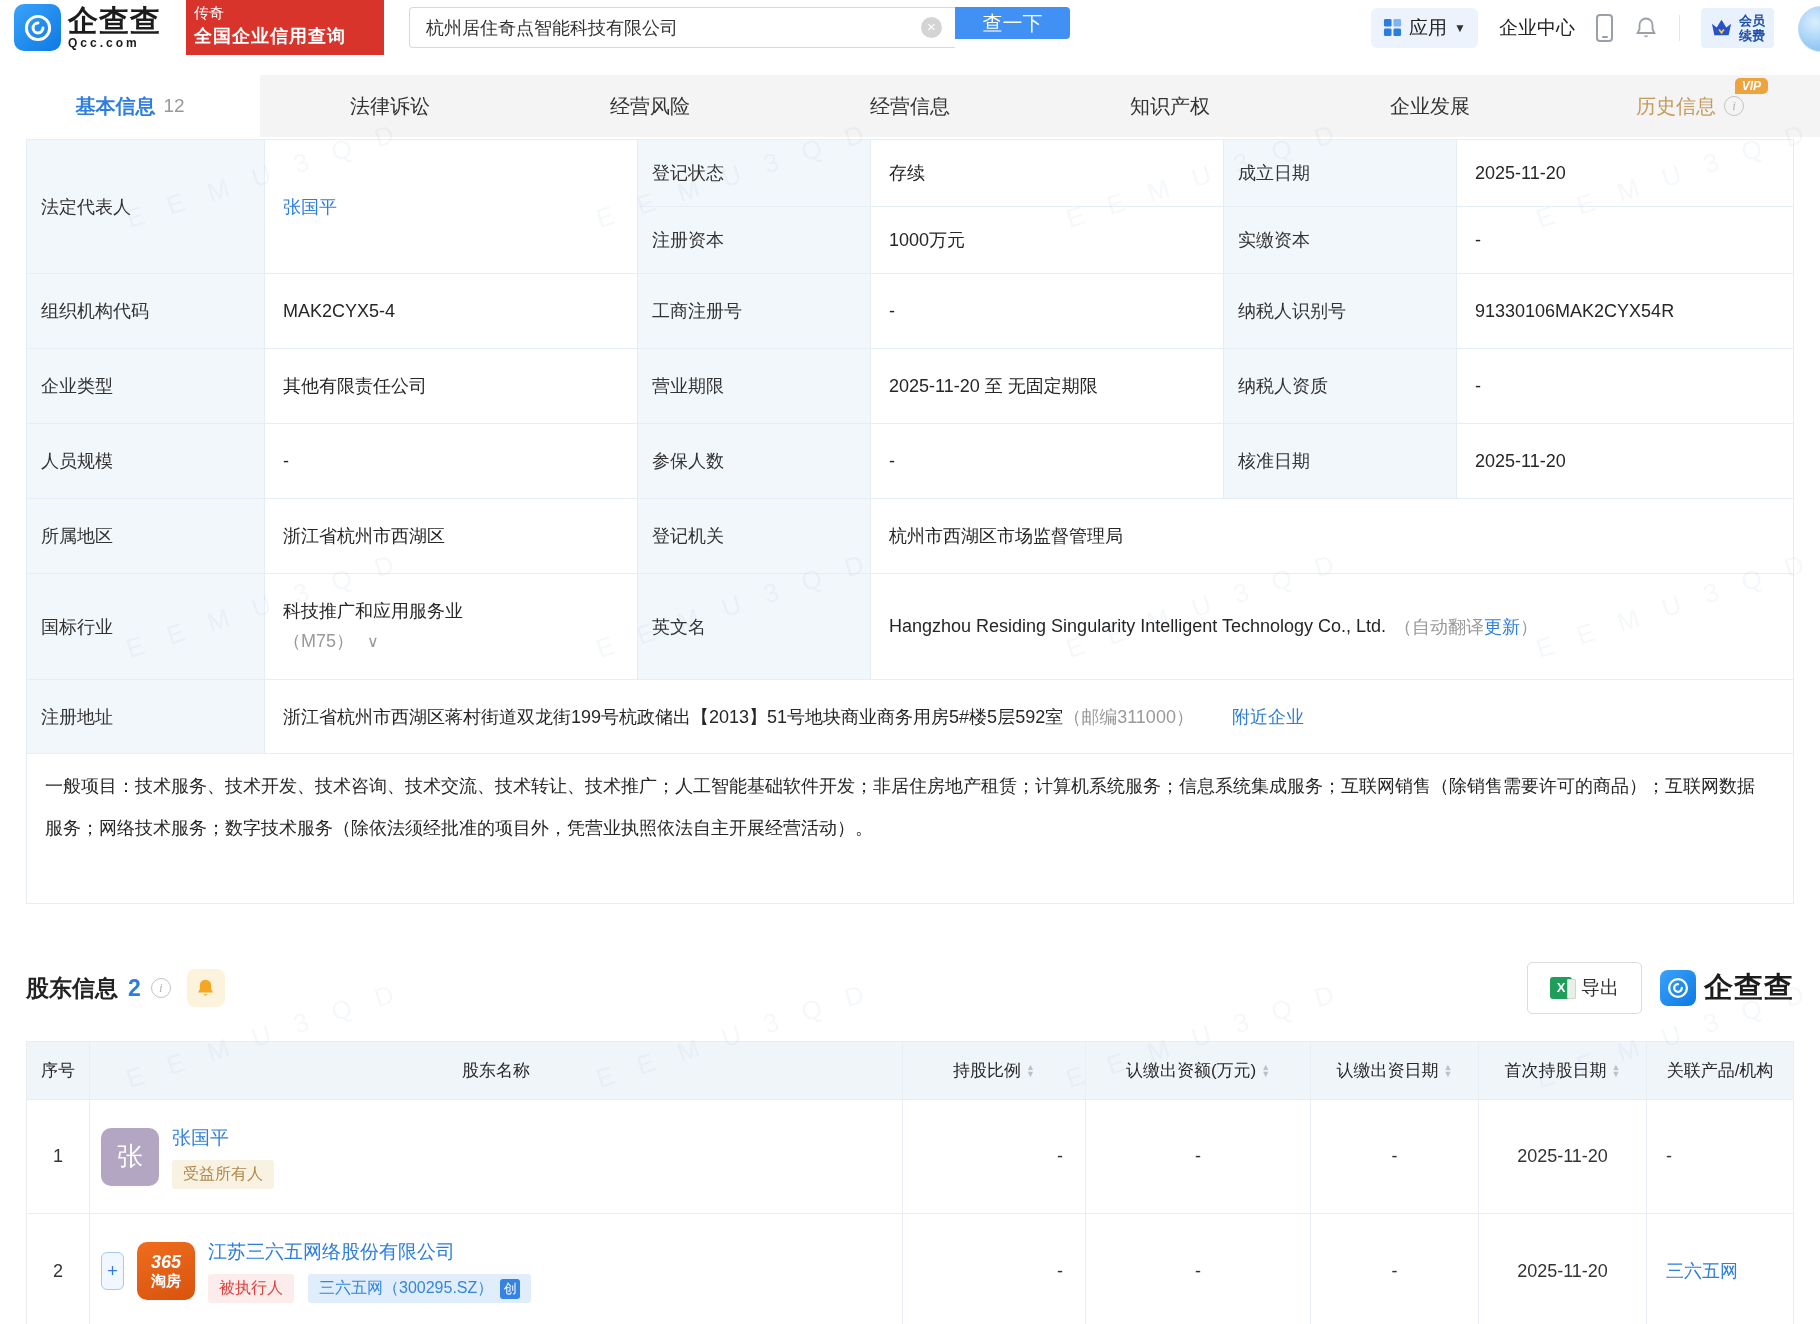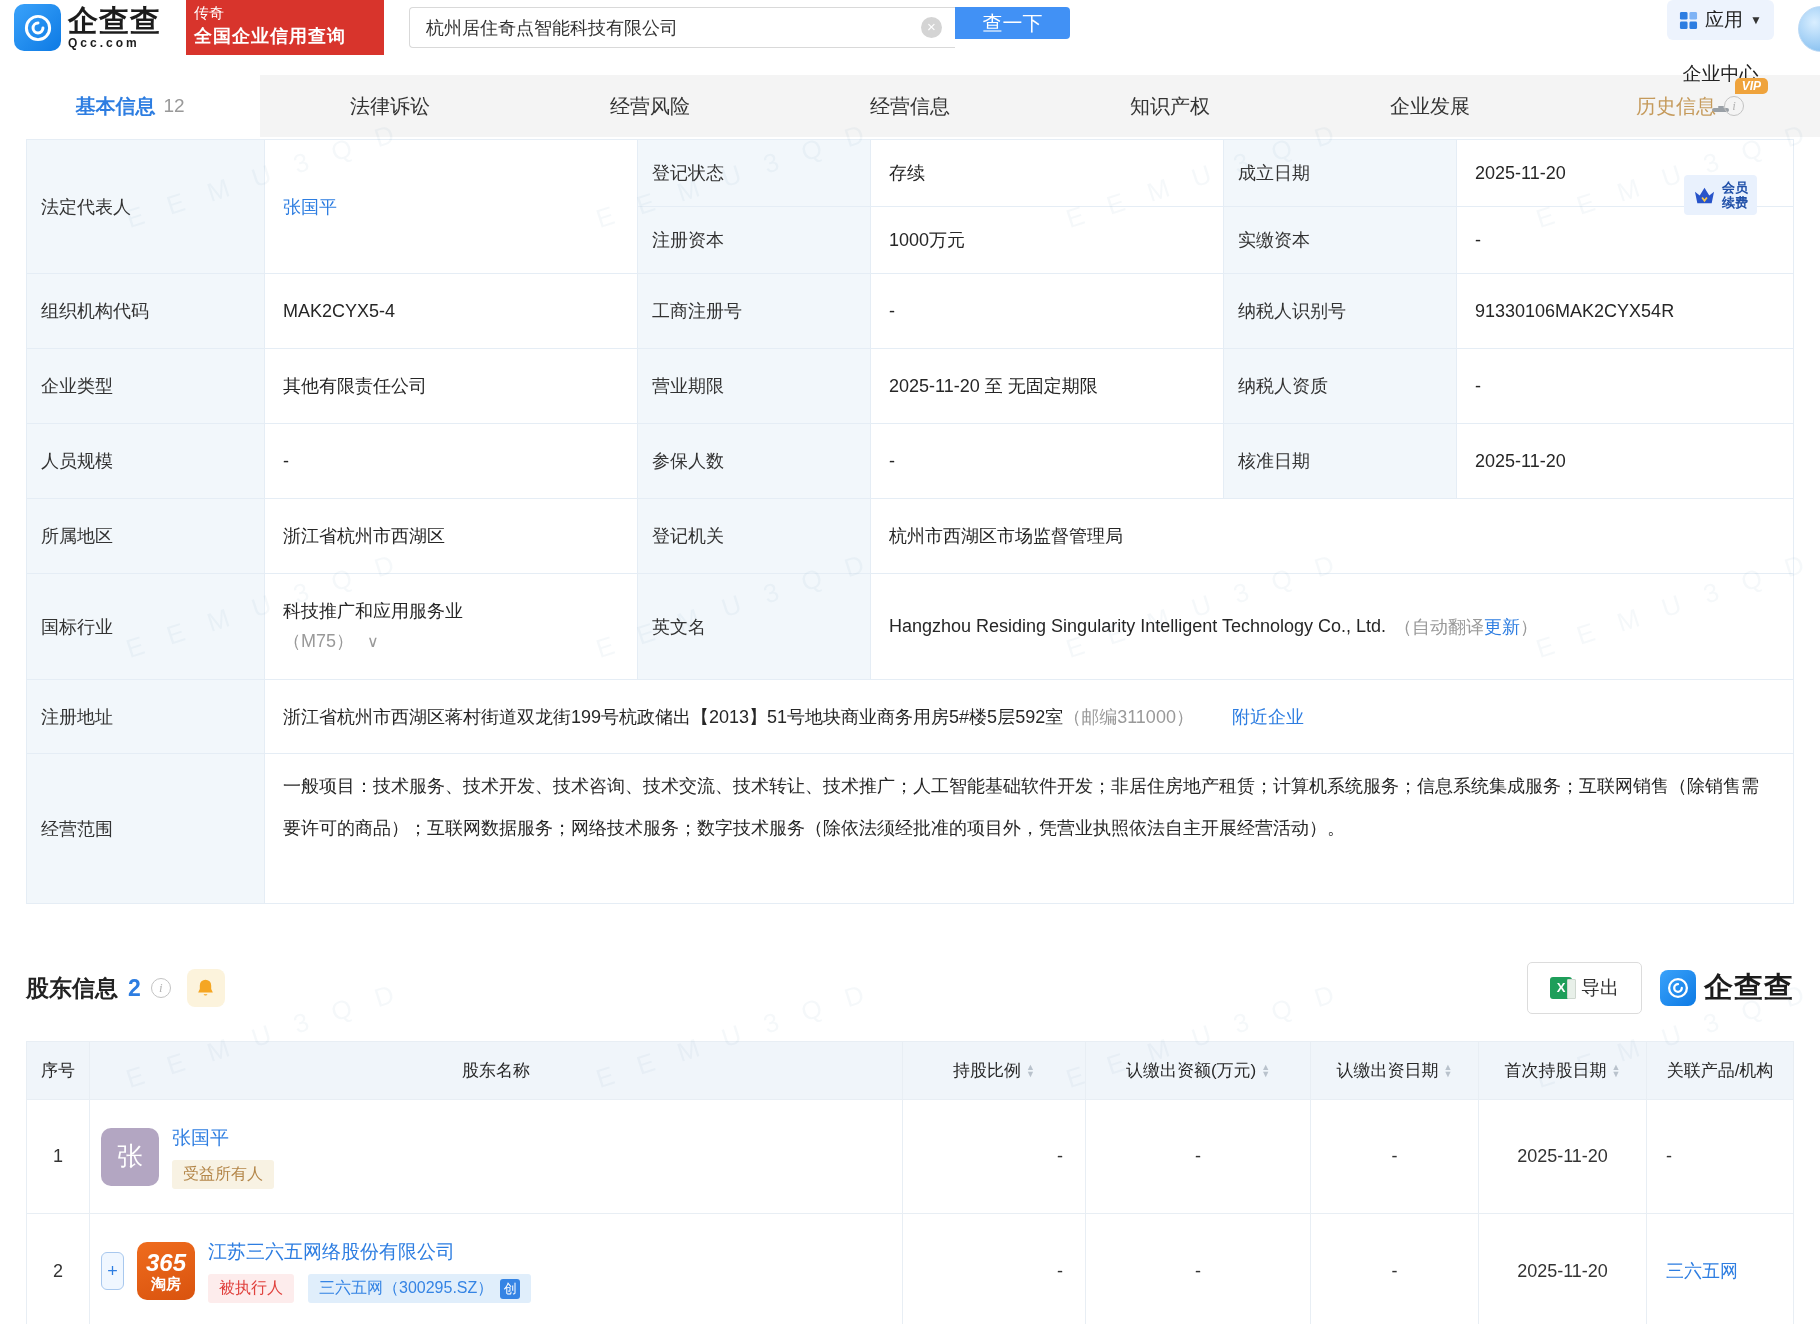--- a/index.html
+++ b/index.html
@@ -23,21 +23,21 @@
 
   .search-wrap { position:absolute; left:409px; top:7px; display:flex; }
   .search-input { width:546px; height:41px; border:1px solid #d9d9d9; border-right:none;
     border-radius:4px 0 0 4px; font-size:18px; color:#333; padding:0 44px 0 16px; outline:none;
     font-family:inherit; }
   .clear-icon { position:absolute; left:512px; top:10px; width:21px; height:21px; border-radius:50%;
     background:#d4d4d4; color:#fff; font-size:15px; line-height:20px; text-align:center; cursor:pointer; }
   .search-btn { width:115px; height:32px; background:#4191f5; color:#fff; border:none;
     border-radius:0 4px 4px 0; font-size:20px; cursor:pointer; font-family:inherit; }
 
-  .top-nav { position:absolute; right:46px; top:0; height:55px; display:flex; align-items:center; gap:21px;flex-direction:column; }
+  .top-nav { position:absolute; right:46px; top:0; height:55px; display:flex; align-items:center; gap:21px; }
   .apps-pill { display:flex; align-items:center; gap:7px; background:#edf3fd; border-radius:6px;
     padding:7px 12px; font-size:19px; color:#222; cursor:pointer; }
   .caret { font-size:12px; color:#333; }
   .nav-link { font-size:19px; color:#222; text-decoration:none; cursor:pointer; }
   .phone-icon { width:17px; height:28px; border:2px solid #9aa0a6; border-radius:4px; position:relative; }
   .phone-icon:after { content:""; position:absolute; bottom:2px; left:50%; transform:translateX(-50%);
     width:6px; height:2px; background:#9aa0a6; border-radius:1px; }
   .bell-top { width:24px; height:26px; }
   .vdivider { width:1px; height:26px; background:#e6e6e6; }
   .vip-pill { display:flex; align-items:center; gap:6px; background:#e9f1fd; border-radius:4px;
@@ -114,21 +114,21 @@
   .shhead .sc-name{justify-content:center; padding-left:0;}
   .sort { display:inline-flex; flex-direction:column; margin-left:5px; }
   .sort i { font-style:normal; font-size:9px; line-height:7px; color:#b9c2cc; }
   .holder { display:flex; align-items:center; gap:13px; }
   .expand-btn { width:23px; height:38px; border:1px solid #a8c8ee; background:#f0f7ff; border-radius:6px;
     color:#2d7de1; font-size:18px; display:flex; align-items:center; justify-content:center; cursor:pointer; }
   .avatar-sq { width:58px; height:58px; border-radius:10px; display:flex; flex-direction:column;
     align-items:center; justify-content:center; color:#fff; flex-shrink:0; }
   .av-purple { background:#b3a6c2; font-size:26px; }
   .av-365 { background:linear-gradient(160deg,#ef6c1e,#d9530e); font-weight:bold; line-height:1.1; }
-  .av-365 .l1 { font-size:24px; font-style:italic; }
+  .av-365 .l1 { font-size:18px; font-style:italic; }
   .av-365 .l2 { font-size:15px; }
   .holder-info { display:flex; flex-direction:column; gap:9px; }
   .holder-name { font-size:19px; color:#2d7de1; text-decoration:none; cursor:pointer; }
   .badges { display:flex; gap:14px; }
   .badge { font-size:16px; padding:4px 11px; border-radius:3px; display:inline-flex; align-items:center; gap:7px; }
   .badge-tan { background:#f8f2e3; color:#b4874a; }
   .badge-red { background:#fdecec; color:#e0413d; }
   .badge-blue { background:#e0eefb; color:#3584e4; }
   .chuang { width:20px; height:20px; background:#3584e4; border-radius:3px; color:#fff; font-size:13px;
     display:flex; align-items:center; justify-content:center; }
@@ -307,21 +307,20 @@
       <div class="bi-row h74">
         <div class="bi-label w-l1">注册地址</div>
         <div class="bi-value w-v3">
           <span>浙江省杭州市西湖区蒋村街道双龙街199号杭政储出【2013】51号地块商业商务用房5#楼5层592室</span>
           <span class="gray">（邮编311000）</span>
           <a class="blue addr-link">附近企业</a>
         </div>
       </div>
 
       <div class="bi-row h150">
-        <div class="bi-label w-l1" style="align-items:center">经营范围</div>
         <div class="bi-value w-v3 scope-cell">一般项目：技术服务、技术开发、技术咨询、技术交流、技术转让、技术推广；人工智能基础软件开发；非居住房地产租赁；计算机系统服务；信息系统集成服务；互联网销售（除销售需要许可的商品）；互联网数据服务；网络技术服务；数字技术服务（除依法须经批准的项目外，凭营业执照依法自主开展经营活动）。</div>
       </div>
 
     </section>
 
     <section class="sh-header">
       <div class="sh-title-group">
         <span class="sh-title">股东信息</span>
         <span class="sh-count">2</span>
         <span class="info-circle">i</span>

